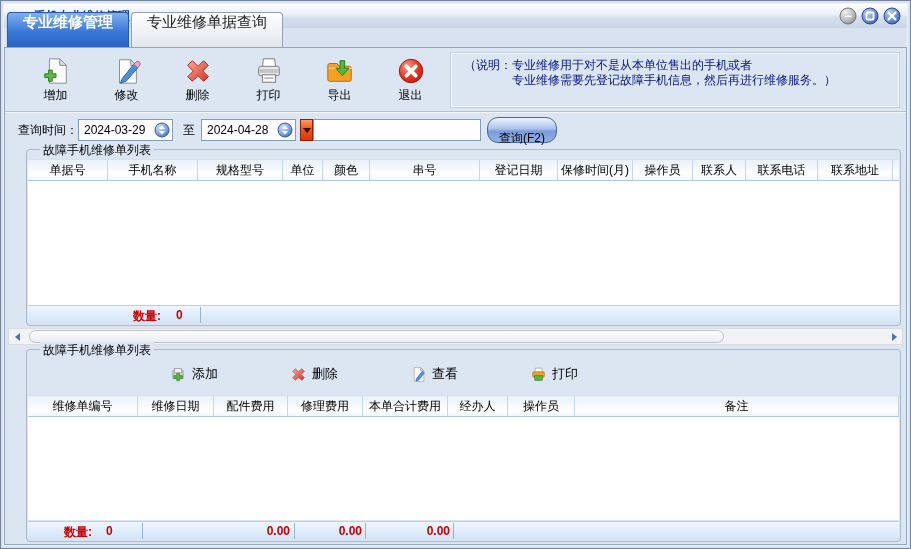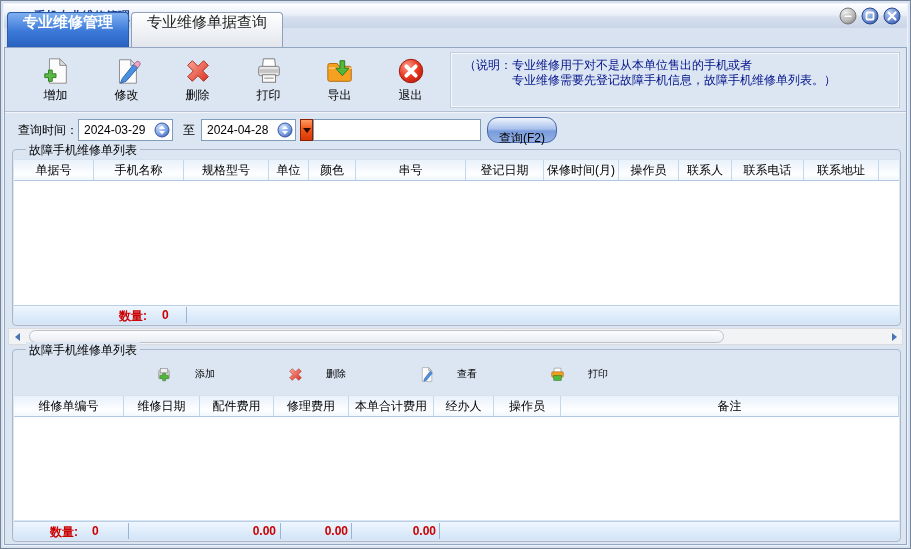--- a/index.html
+++ b/index.html
@@ -50,21 +50,21 @@
   .drop-btn { width:13px; height:22px; margin-left:4px; border:1px solid #8c2000;
     background:linear-gradient(#ff9a60,#f05818 45%,#d83808); display:flex; align-items:center; justify-content:center; padding:0; cursor:default; }
   .drop-btn .tri { width:0; height:0; border-left:4px solid transparent; border-right:4px solid transparent; border-top:5px solid #300800; }
   .search-label { margin-left:18px; }
   .search-input { width:168px; height:22px; border:1px solid #7f9db9; background:#fff; font-size:12px; padding:0 4px; font-family:inherit; }
   .query-btn { height:22px; margin-left:6px; padding:12px 11px; font-size:12px; font-family:inherit; color:#000;
     border:1px solid #4668a8; border-radius:11px;
     background:linear-gradient(#eef4fd,#aac2ec 45%,#7a9cdc 55%,#94b0e4); cursor:default; }
 
   
-  .groupbox { position:absolute; left:7px; right:5px; border:1px solid #aab8ca; border-radius:4px; }
+  .groupbox { position:absolute; left:21px; right:5px; border:1px solid #aab8ca; border-radius:4px; }
   .group-label { position:absolute; top:-8px; left:13px; background:#dce6f3; padding:0 3px; font-size:12px; color:#000; }
   .gb1 { top:101px; height:177px; }
   .gb2 { top:301px; height:193px; }
 
   .grid-header { position:absolute; left:1px; right:1px; height:22px; display:grid; align-items:center;
     background:linear-gradient(#e9f1fb,#fdfeff 70%,#f1f7fd);
     border-top:1px solid #d5e2f2; border-bottom:1px solid #b0c8e4; font-size:12px; text-align:center; }
   .grid-header .th { height:100%; line-height:21px; border-right:1px solid #c3d7ee; overflow:hidden; white-space:nowrap; }
   .t1-header { top:9px; grid-template-columns:80px 90px 85px 40px 47px 110px 78px 75px 60px 53px 72px 75px; }
   .t2-header { top:45px; grid-template-columns:110px 76px 74px 75px 85px 60px 67px 1fr; }
@@ -96,21 +96,21 @@
     border:1px solid #dadce0; display:flex; align-items:center; }
   .scroll-arrow { width:16px; height:100%; display:flex; align-items:center; justify-content:center; background:transparent; border:none; cursor:default; }
   .tri-left { width:0; height:0; border-top:4px solid transparent; border-bottom:4px solid transparent; border-right:5px solid #4a74b8; }
   .tri-right { width:0; height:0; border-top:4px solid transparent; border-bottom:4px solid transparent; border-left:5px solid #4a74b8; }
   .scroll-thumb { position:absolute; left:20px; width:695px; top:1px; bottom:1px;
     background:linear-gradient(#fdfdfe,#e9edf3); border:1px solid #bcc2cc; border-radius:8px; }
   .spacer { flex:1; }
 
   
   .toolbar2 { position:absolute; left:1px; right:1px; top:8px; height:32px; display:flex; align-items:center; padding-left:142px; gap:72px; }
-  .sbtn { display:flex; align-items:center; gap:22px; background:transparent; border:none; font-size:10px; color:#000; cursor:default; font-family:inherit; }
+  .sbtn { display:flex; align-items:center; gap:5px; background:transparent; border:none; font-size:13px; color:#000; cursor:default; font-family:inherit; }
 </style>
 </head>
 <body>
 
 <div class="window">
   <div class="window-inner"></div>
 
   <div class="titlebar">
     <span class="title-text">手机专业维修管理</span>
     <div class="win-controls">
@@ -223,21 +223,21 @@
           <circle cx="16" cy="16" r="12.5" fill="url(#gExit)" stroke="#981808"></circle>
           <path d="M11 11 L21 21 M21 11 L11 21" stroke="#fff" stroke-width="4" stroke-linecap="round"></path>
         </svg>
         <span>退出</span>
       </button>
     </div>
     <div class="toolbar-sep"></div>
 
     <div class="notice">
       <div>（说明：专业维修用于对不是从本单位售出的手机或者</div>
-      <div class="indent">专业维修需要先登记故障手机信息，故障手机维修单列表。）</div>
+      <div class="indent">专业维修需要先登记故障手机信息，然后再进行维修服务。）</div>
     </div>
 
     <div class="query-row">
       <span class="qlabel">查询时间：</span>
       <div class="datebox">
         <span class="dval">2024-03-29</span>
         <svg width="16" height="16" viewBox="0 0 16 16">
           <defs>
               <radialGradient id="gSp1" cx="35%" cy="30%" r="75%">
             <stop offset="0" stop-color="#cfe0f8"></stop>

